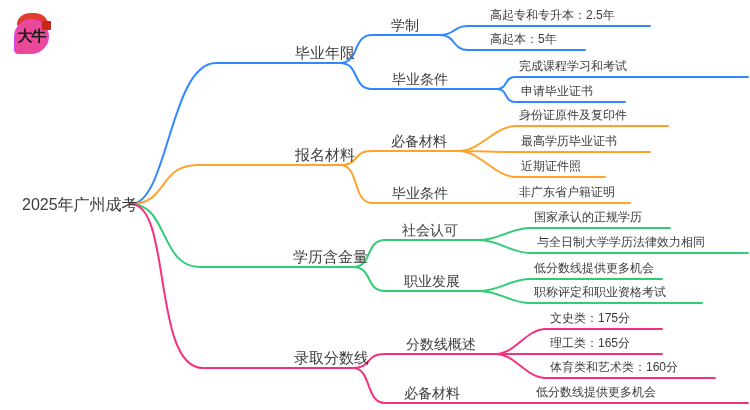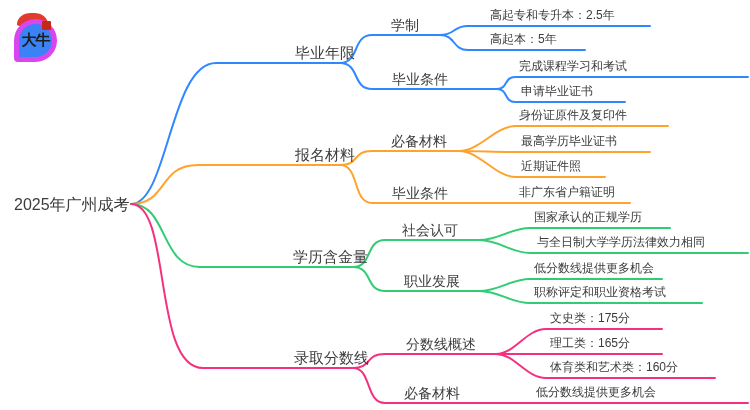--- a/index.html
+++ b/index.html
@@ -21,22 +21,22 @@
   .leaf{font-size:12px;}
 
   
   .logo{position:absolute;left:12px;top:12px;display:flex;align-items:center;gap:7px;cursor:pointer;}
   .logo-icon{position:relative;width:42px;height:44px;}
   .logo-arc{
     position:absolute;left:5px;top:1px;width:31px;height:13px;
     background:#e23a2e;border-radius:16px 16px 3px 3px / 13px 13px 2px 2px;
   }
   .logo-bubble{
-    position:absolute;left:2px;top:7px;width:33px;height:33px;background:#3b82f6;
-    border:5px solid #d946ef;border-radius:50% 50% 50% 4px;
+    position:absolute;left:2px;top:7px;width:33px;height:33px;background:#ec4899;
+    border:1px solid #d946ef;border-radius:50% 50% 50% 4px;
     display:flex;align-items:center;justify-content:center;
     font-family:"DejaVu Serif", serif;
     font-weight:bold;font-size:15px;color:#1c1c1c;letter-spacing:-1px;
   }
   .logo-seal{
     position:absolute;right:3px;top:9px;width:9px;height:9px;background:#c4271c;border-radius:1px;
   }
   .logo-text{display:flex;flex-direction:column;}
   .logo-name{font-size:16.5px;font-weight:bold;color:#0e8a3e;letter-spacing:0.5px;}
   .logo-domain{font-size:11.5px;font-weight:bold;color:#0e8a3e;margin-top:1px;}
@@ -88,21 +88,21 @@
   <g fill="none" stroke-width="2" stroke-linecap="round" stroke="#f5317f">
     <path d="M131,204 C172,204 152,368 203,368 H353"></path>
     <path d="M353,368 C372,368 365,354 385,354 H496"></path>
     <path d="M496,354 C515,354 526,329 546,329 H662"></path>
     <path d="M496,354 C515,354 526,354 546,354 H662"></path>
     <path d="M496,354 C515,354 526,378 546,378 H715"></path>
     <path d="M353,368 C372,368 365,403 385,403 H748"></path>
   </g>
 </svg>
 
-<div class="node root" style="left:14px;top:195px">2025年广州成考</div>
+<div class="node root" style="left:22px;top:195px">2025年广州成考</div>
 
 <div class="node lvl1" style="left:247px;top:44px">毕业年限</div>
 <div class="node lvl2" style="left:391px;top:17px">学制</div>
 <div class="node leaf" style="left:490px;top:8px">高起专和专升本：2.5年</div>
 <div class="node leaf" style="left:490px;top:32px">高起本：5年</div>
 <div class="node lvl2" style="left:392px;top:71px">毕业条件</div>
 <div class="node leaf" style="left:519px;top:59px">完成课程学习和考试</div>
 <div class="node leaf" style="left:521px;top:84px">申请毕业证书</div>
 
 <div class="node lvl1" style="left:247px;top:146px">报名材料</div>

